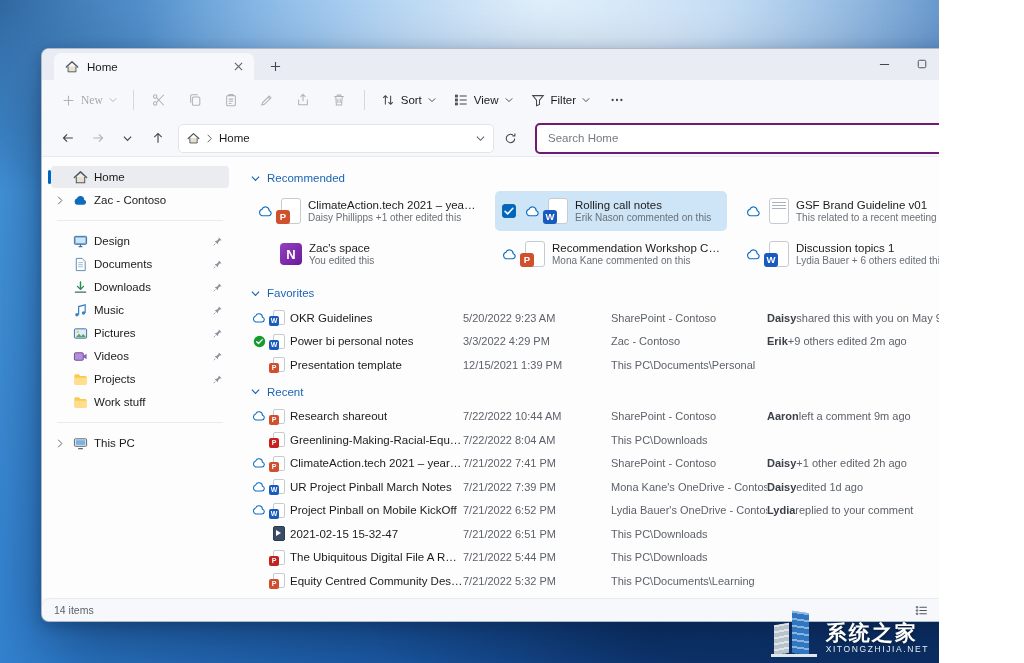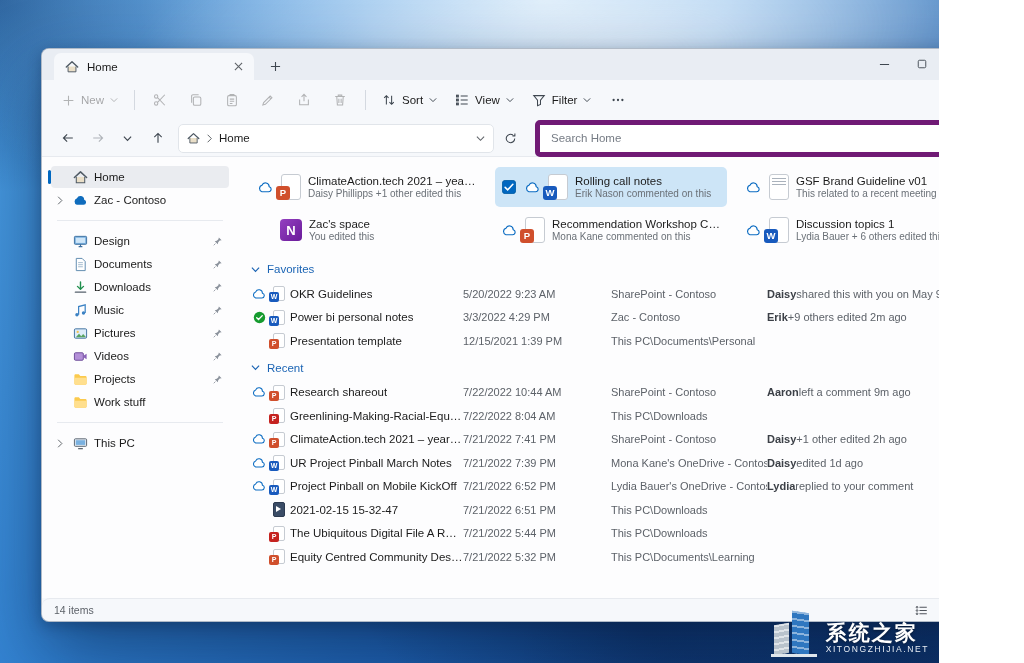--- a/index.html
+++ b/index.html
@@ -30,29 +30,29 @@
   .tab-close,.newtab{display:flex;align-items:center;justify-content:center;border-radius:4px;color:#5f6368;}
   .tab-close{width:18px;height:18px;}
   .newtab{width:26px;height:24px;margin:0 0 2px 8px;color:#3f4750;}
   .caption{position:absolute;right:6px;top:0;height:30px;display:flex;}
   .cap{width:38px;height:30px;display:flex;align-items:center;justify-content:center;color:#3f4750;}
 
   
   .toolbar{height:40px;flex:0 0 auto;display:flex;align-items:center;gap:2px;padding:0 12px;background:#f6f8fb;}
   .tbtn{display:flex;align-items:center;gap:6px;height:30px;padding:0 8px;border-radius:5px;color:#1b1b1b;font-size:11.5px;}
   .tbtn.ic{width:34px;justify-content:center;padding:0;}
-  .dis{opacity:.38;}
+  .dis{opacity:.38;font-family:Liberation Serif, serif;}
   .vsep{width:1px;height:20px;background:#d4d9e0;margin:0 6px;}
 
   
   .addr{height:36px;flex:0 0 auto;display:flex;align-items:center;gap:3px;padding:0 12px;background:#f6f8fb;border-bottom:1px solid #e7eaef;}
   .navb{width:27px;height:26px;border-radius:5px;display:flex;align-items:center;justify-content:center;color:#3f4750;}
   .crumb{flex:0 0 298px;height:27px;background:#fff;border:1px solid #e1e5ea;border-radius:5px;display:flex;align-items:center;gap:6px;padding:0 8px;font-size:11.5px;color:#1b1b1b;margin-left:4px;}
   .crumb .sp{flex:1;}
-  .search{flex:1;height:27px;background:#fff;border:5px solid #701a75;border-radius:5px;display:flex;align-items:center;gap:6px;padding:0 9px;margin-left:8px;}
+  .search{flex:1;height:27px;background:#fff;border:2px solid #701a75;border-radius:5px;display:flex;align-items:center;gap:6px;padding:0 9px;margin-left:8px;}
   .search input{flex:1;border:none;outline:none;background:transparent;font:11.5px "Liberation Sans",sans-serif;color:#1b1b1b;}
   .search input::placeholder{color:#757b84;}
 
   
   .content{flex:1;min-height:0;display:flex;background:#fdfdfe;position:relative;}
   .side{width:182px;flex:0 0 auto;padding:8px 4px 0 7px;overflow:hidden;}
   .sitem{height:22px;display:flex;align-items:center;gap:6px;padding:0 5px 0 3px;margin:1px 2px;border-radius:4px;font-size:11.5px;color:#1b1b1b;position:relative;}
   .sitem .chv{width:12px;flex:0 0 12px;display:flex;justify-content:center;color:#5f6368;}
   .sitem .ico{width:16px;flex:0 0 16px;display:flex;justify-content:center;}
   .sitem .lbl{flex:1;white-space:nowrap;overflow:hidden;}
@@ -492,20 +492,28 @@
                 <rect x="3" y="4.5" width="10" height="5" fill="#7ab1e0"></rect>
                 <path d="M5.5 13.5h5" stroke="#55606c" stroke-width="1.3"></path>
               </svg>
           </span>
           <span class="lbl">This PC</span>
         </div>
       </div>
 
       <div class="main">
 
+        <div class="sechdr">
+          <span>
+              <svg width="9" height="7" viewBox="0 0 10 6">
+                <path d="M1 1l4 4 4-4" fill="none" stroke="currentColor" stroke-width="1.3"></path>
+              </svg>
+            </span>
+          <span>Recommended</span>
+        </div>
         <div class="cards">
 
           <div class="card">
             <span class="slot">
                 <svg width="15" height="11" viewBox="0 0 20 14">
                   <path d="M5.2 12.6h8.9a3.4 3.4 0 0 0 .8-6.7A5 5 0 0 0 5.3 4a4.5 4.5 0 0 0-.1 8.6z" fill="#fff" stroke="#0c6cc2" stroke-width="1.5"></path>
                 </svg>
               </span>
             <span class="fi lg">
                 <span class="pg"></span>

